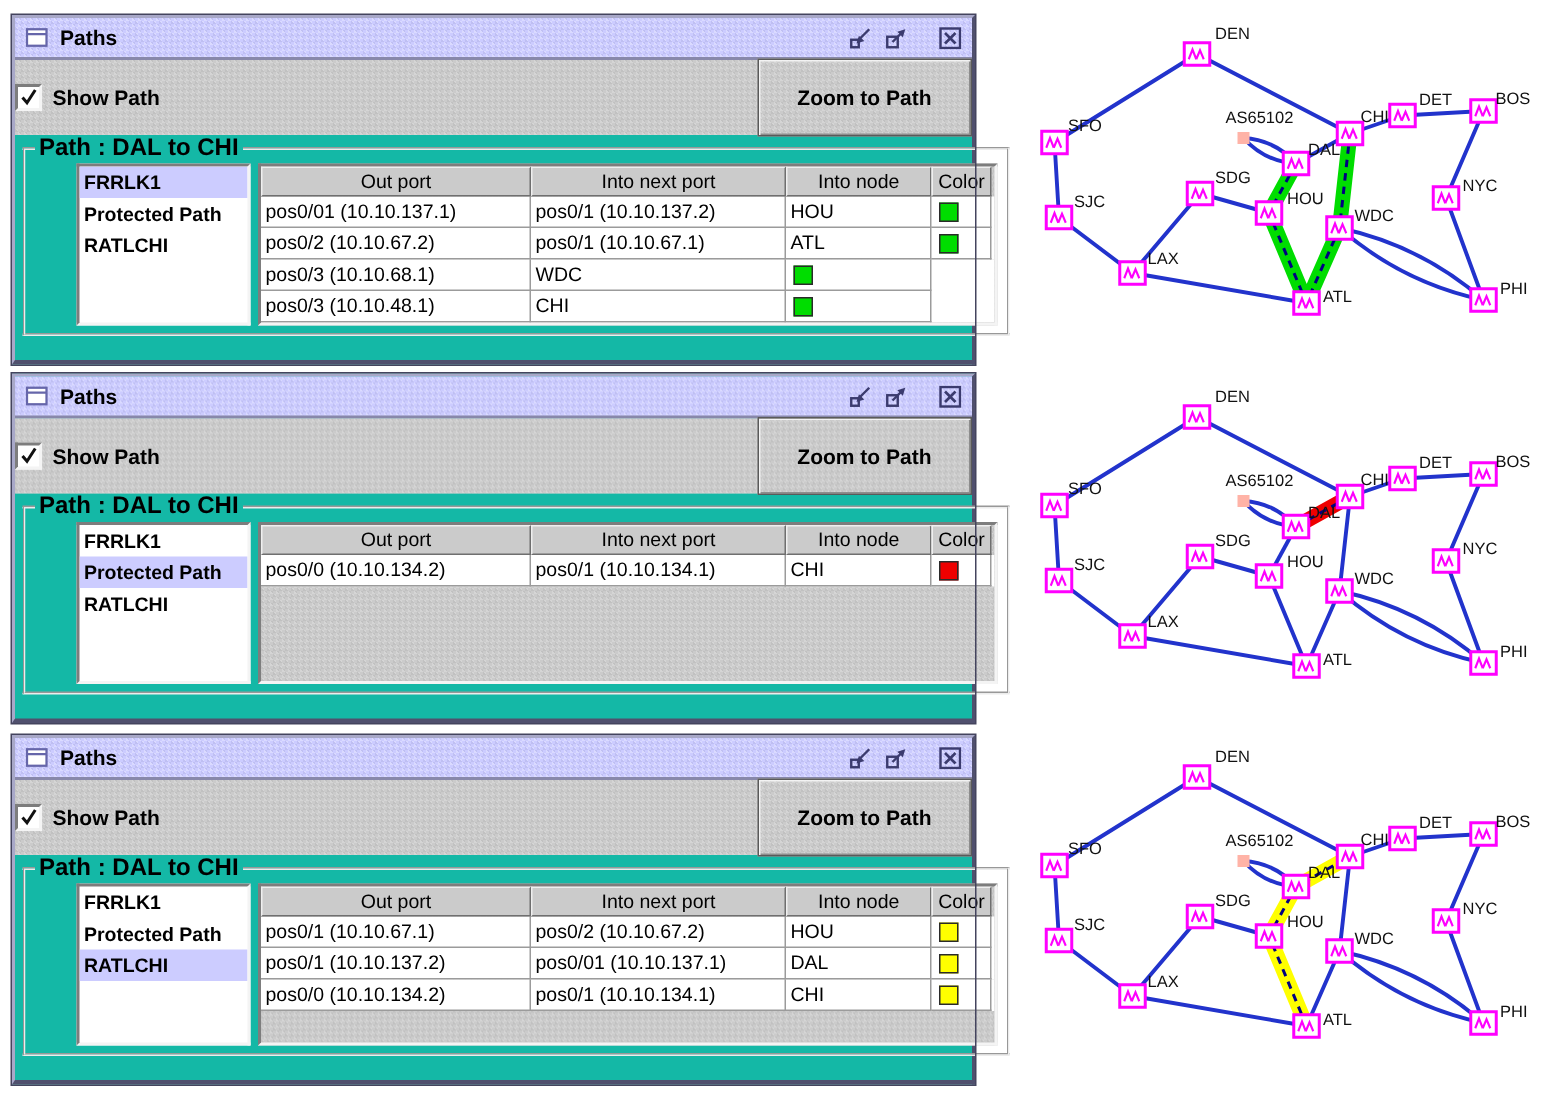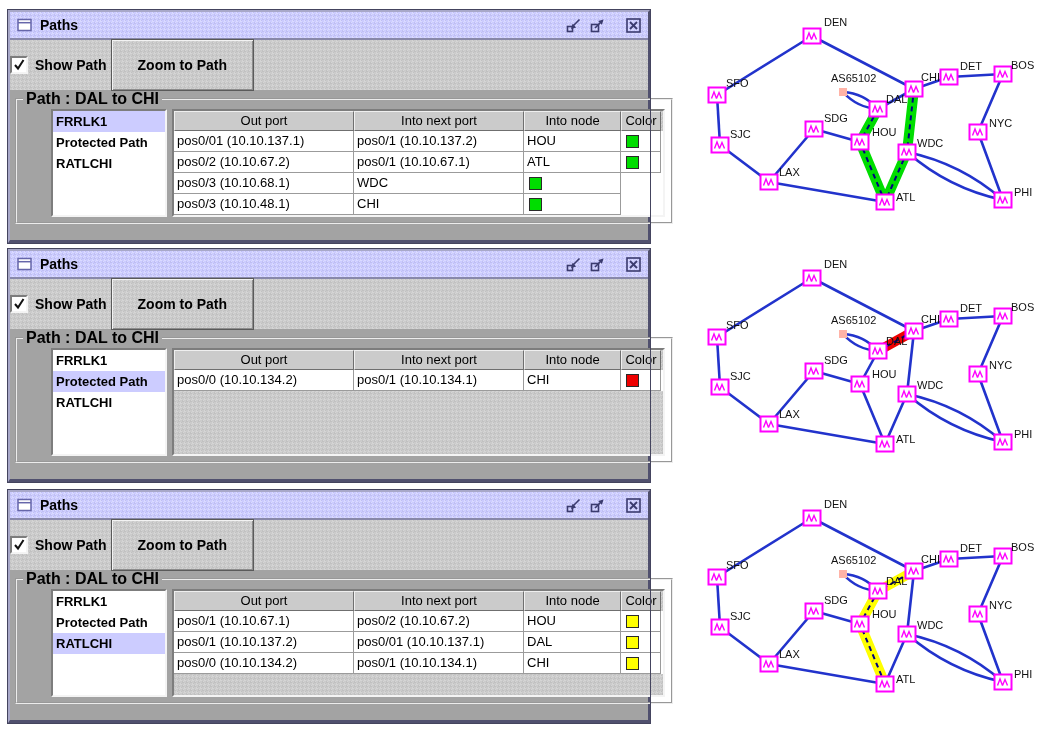--- a/index.html
+++ b/index.html
@@ -3,21 +3,21 @@
 <meta charset="utf-8">
 <style>
   html,body { margin:0; padding:0; }
   body {
     width:1038px; height:734px; position:relative; background:#ffffff;
     font-family:"Liberation Sans", sans-serif; overflow:hidden;
   }
   
   .win {
     position:absolute; left:8px; width:638px; height:228px;
-    background-color:#a3a3a3;
+    background-color:#14b8a6;
     border-top:2px solid #a8a8c8; border-left:2px solid #a8a8c8;
     border-right:2px solid #50506e; border-bottom:3px solid #50506e;
     outline:1px solid #44445e;
   }
   .stipple {
     background-color:#cbcbcb;
     background-image:linear-gradient(45deg,#c1c1c1 25%,transparent 25%,transparent 75%,#c1c1c1 75%),
                      linear-gradient(45deg,#d5d5d5 25%,transparent 25%,transparent 75%,#d5d5d5 75%);
     background-size:4px 4px; background-position:0 0,2px 2px;
   }
@@ -25,21 +25,21 @@
     height:26px; display:flex; align-items:center; gap:6px; padding:0 6px;
     background-color:#ccccff;
     background-image:linear-gradient(45deg,#bfbff2 25%,transparent 25%,transparent 75%,#bfbff2 75%),
                      linear-gradient(45deg,#dadaff 25%,transparent 25%,transparent 75%,#dadaff 75%);
     background-size:4px 4px; background-position:0 0,2px 2px;
     border-bottom:2px solid #8888aa;
   }
   .title { font-weight:bold; font-size:14px; color:#000; flex:0 0 auto; }
   .tspacer { flex:1 1 auto; }
   .tbtn { width:18px; height:18px; display:flex; align-items:center; justify-content:center; cursor:default; }
-  .toolbar { height:50px; display:flex; align-items:center; justify-content:flex-start; gap:4px; }
+  .toolbar { height:50px; display:flex; align-items:center; justify-content:space-between; gap:35px; }
   .cbwrap { display:flex; align-items:center; gap:7px; }
   .checkbox {
     width:14px; height:14px; background:#fff;
     border-top:2px solid #7d7d7d; border-left:2px solid #7d7d7d;
     border-bottom:2px solid #f4f4f4; border-right:2px solid #f4f4f4;
   }
   .cblabel { font-weight:bold; font-size:14px; color:#000; }
   .btn {
     font-family:inherit; font-weight:bold; font-size:14px; color:#000;
     padding:17px 26px; background-color:#cbcbcb;
@@ -75,21 +75,21 @@
   }
   .trow { height:21px; background:#fff; }
   .td {
     font-size:13px; color:#000; line-height:20px; padding-left:3px;
     border-right:1px solid #9b9b9b; border-bottom:1px solid #9b9b9b;
     white-space:nowrap; overflow:hidden;
   }
   .td.colorcell { display:flex; align-items:center; }
   .swatch { width:11px; height:11px; border:1px solid #2a2a2a; margin-left:2px; }
   
-  .map { position:absolute; left:658px; width:380px; height:244px; }
+  .map { position:absolute; left:644px; width:380px; height:244px; }
   .map svg text { font-family:"Liberation Sans", sans-serif; }
 </style>
 </head>
 <body>
 
 <div id="stage">
     <div class="win" style="top: 10px;">
       <div class="titlebar">
         <span class="tbtn">
           <svg width="16" height="14" viewBox="0 0 16 14">

